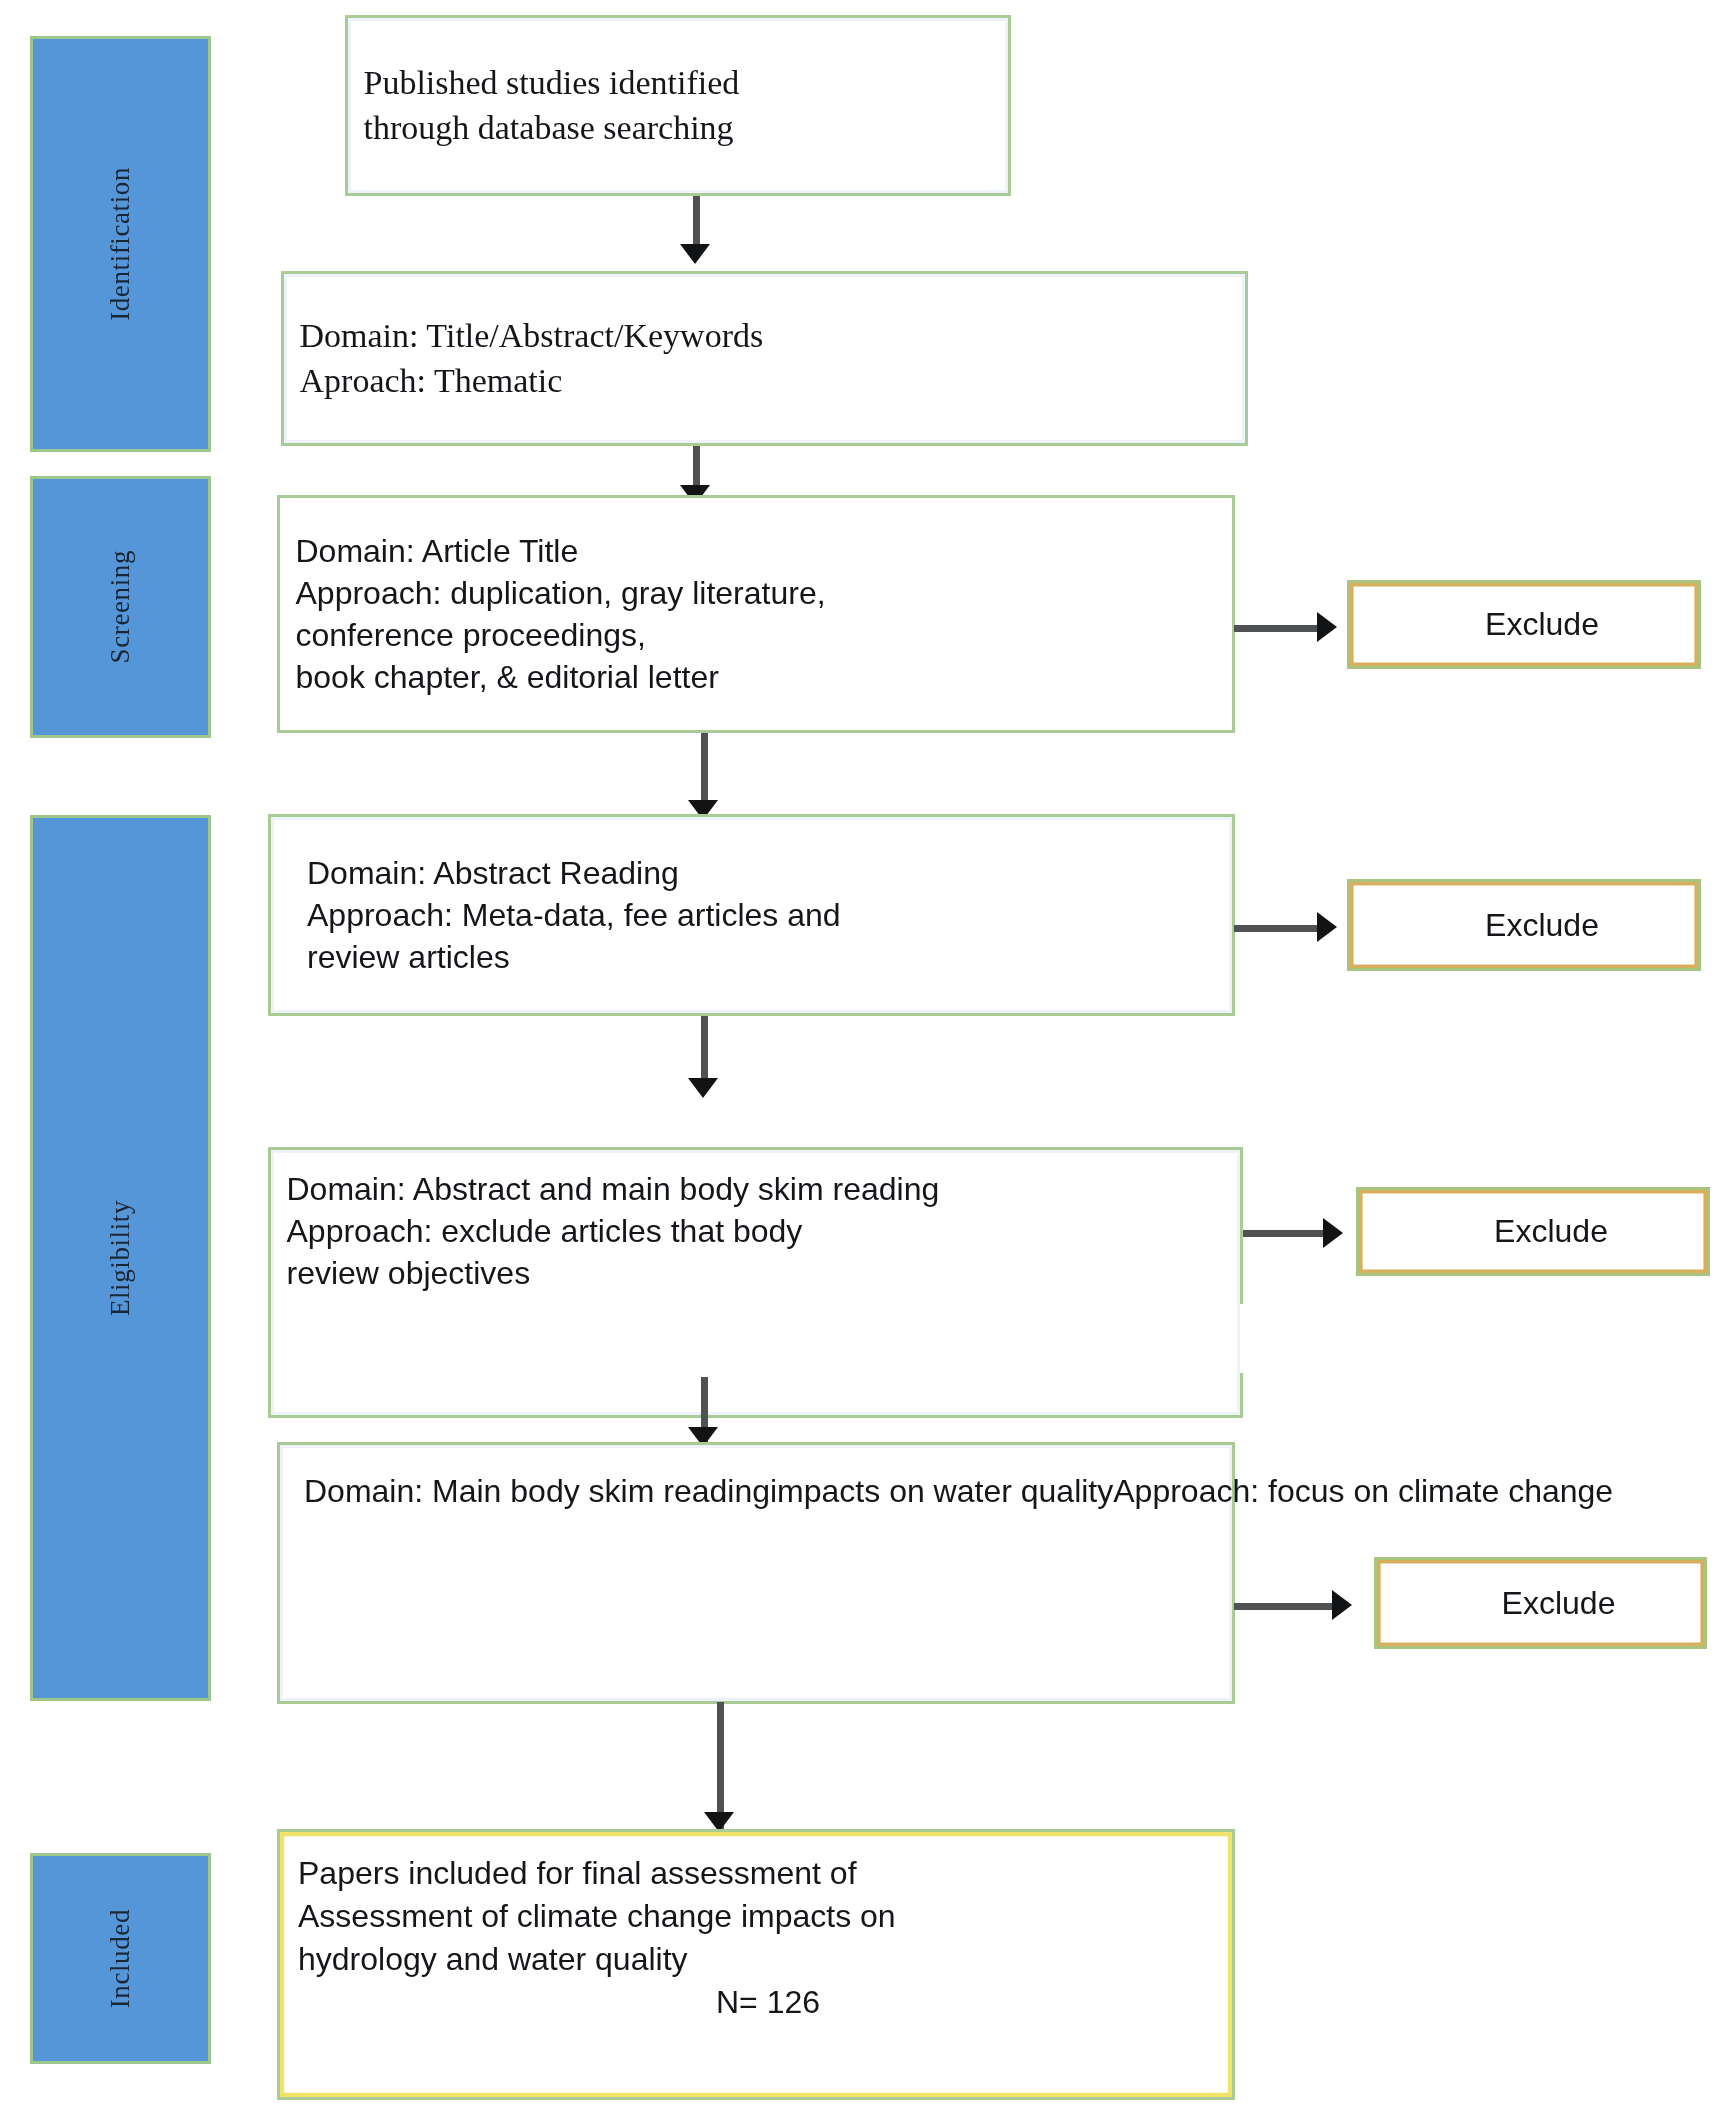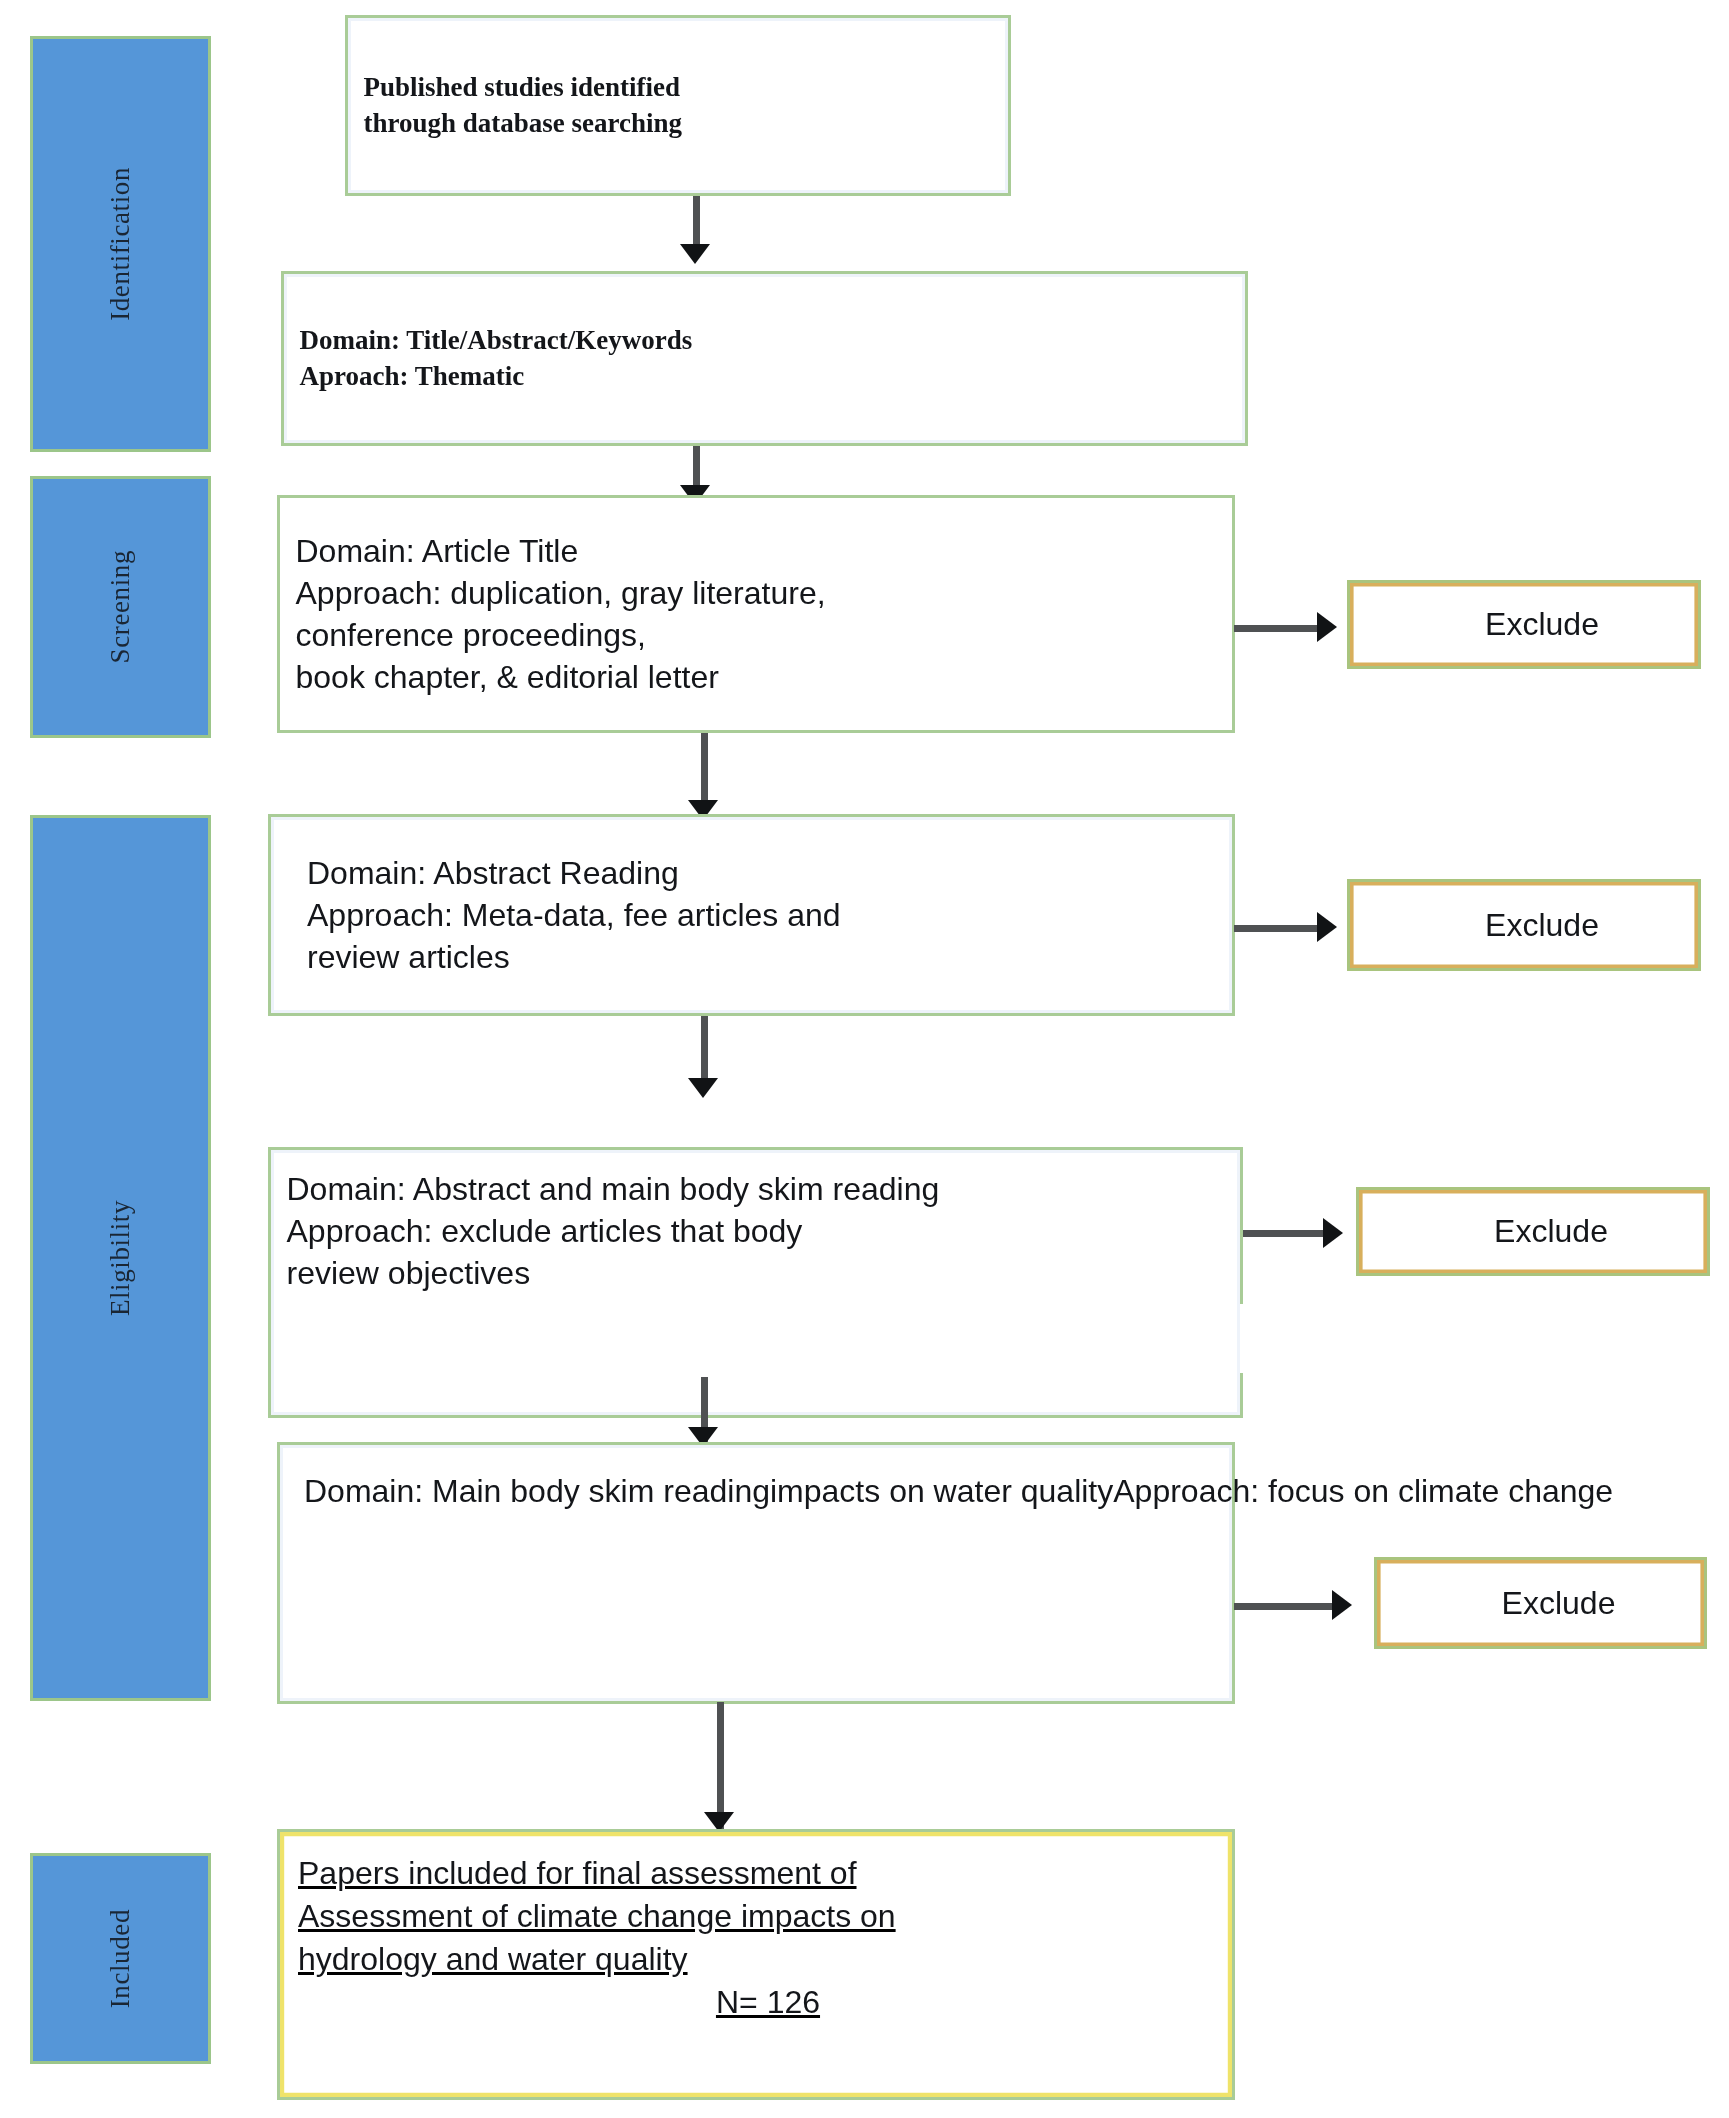--- a/index.html
+++ b/index.html
@@ -42,22 +42,22 @@
   .pbox .ln{
     font-family:"Liberation Sans", sans-serif;
     font-size:32px;
     line-height:1.32;
     color:#14161A;
     white-space:nowrap;
   }
   
   .pbox.serif .ln{
     font-family:"Liberation Serif", serif;
-    font-weight:700;
-    font-size:27px;
+    font-weight:400;
+    font-size:34px;
     line-height:1.30;
   }
 
   
   .pbox.clip-right{border-right:3.6px solid #A9CC97;margin-top:40px;}
   .pbox.clip-right::after{
     content:"";position:absolute;right:-3.6px;top:58%;
     width:3.6px;height:26%;background:#ffffff;
   }
 
@@ -77,21 +77,20 @@
   }
 
   
   .fbox{
     position:absolute;
     box-sizing:border-box;
     background:#ffffff;
     border:3.6px solid #A9CC97;
     box-shadow:inset 0 0 0 4.2px #EFE36A;
     padding:20px 18px;
-    text-decoration:underline;
   }
   .fbox .ln{
     font-family:"Liberation Sans", sans-serif;
     font-size:32px;line-height:1.34;color:#14161A;white-space:nowrap;
   }
   .fbox .ln.center{text-align:center;padding-left:24px;}
 
   
   .vline{position:absolute;width:6.5px;background:#4F5153;}
   .vtip{

